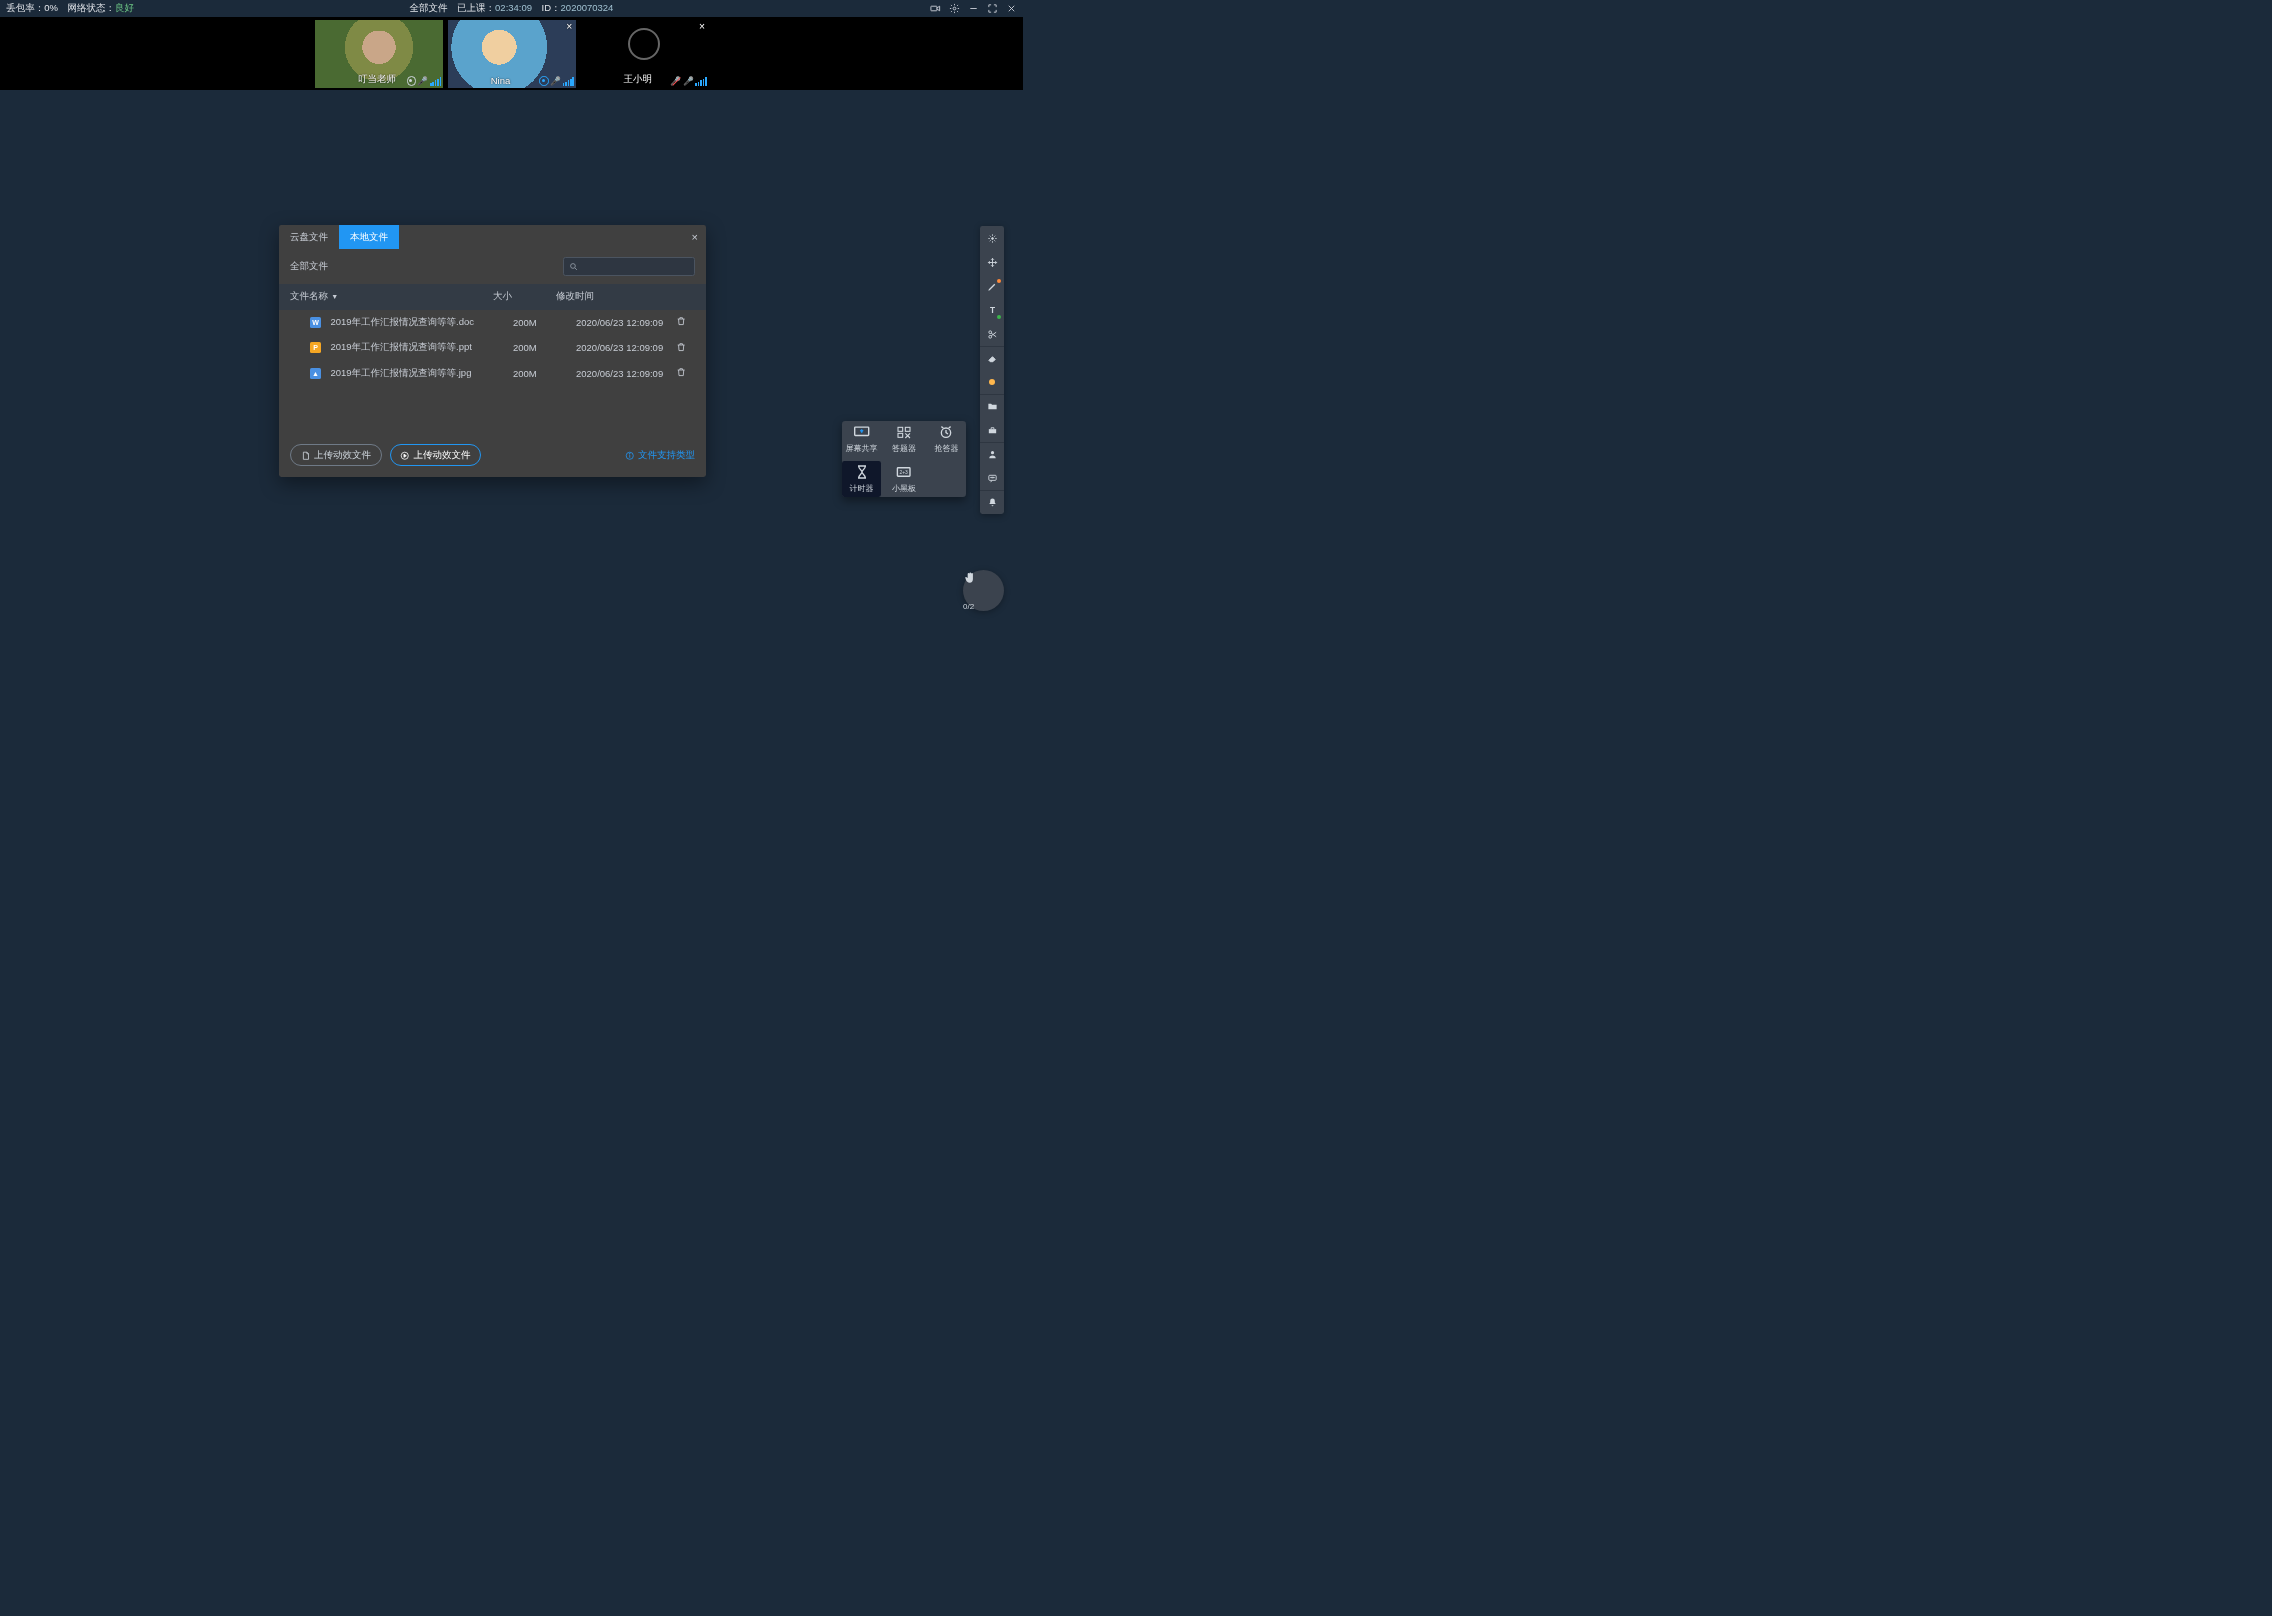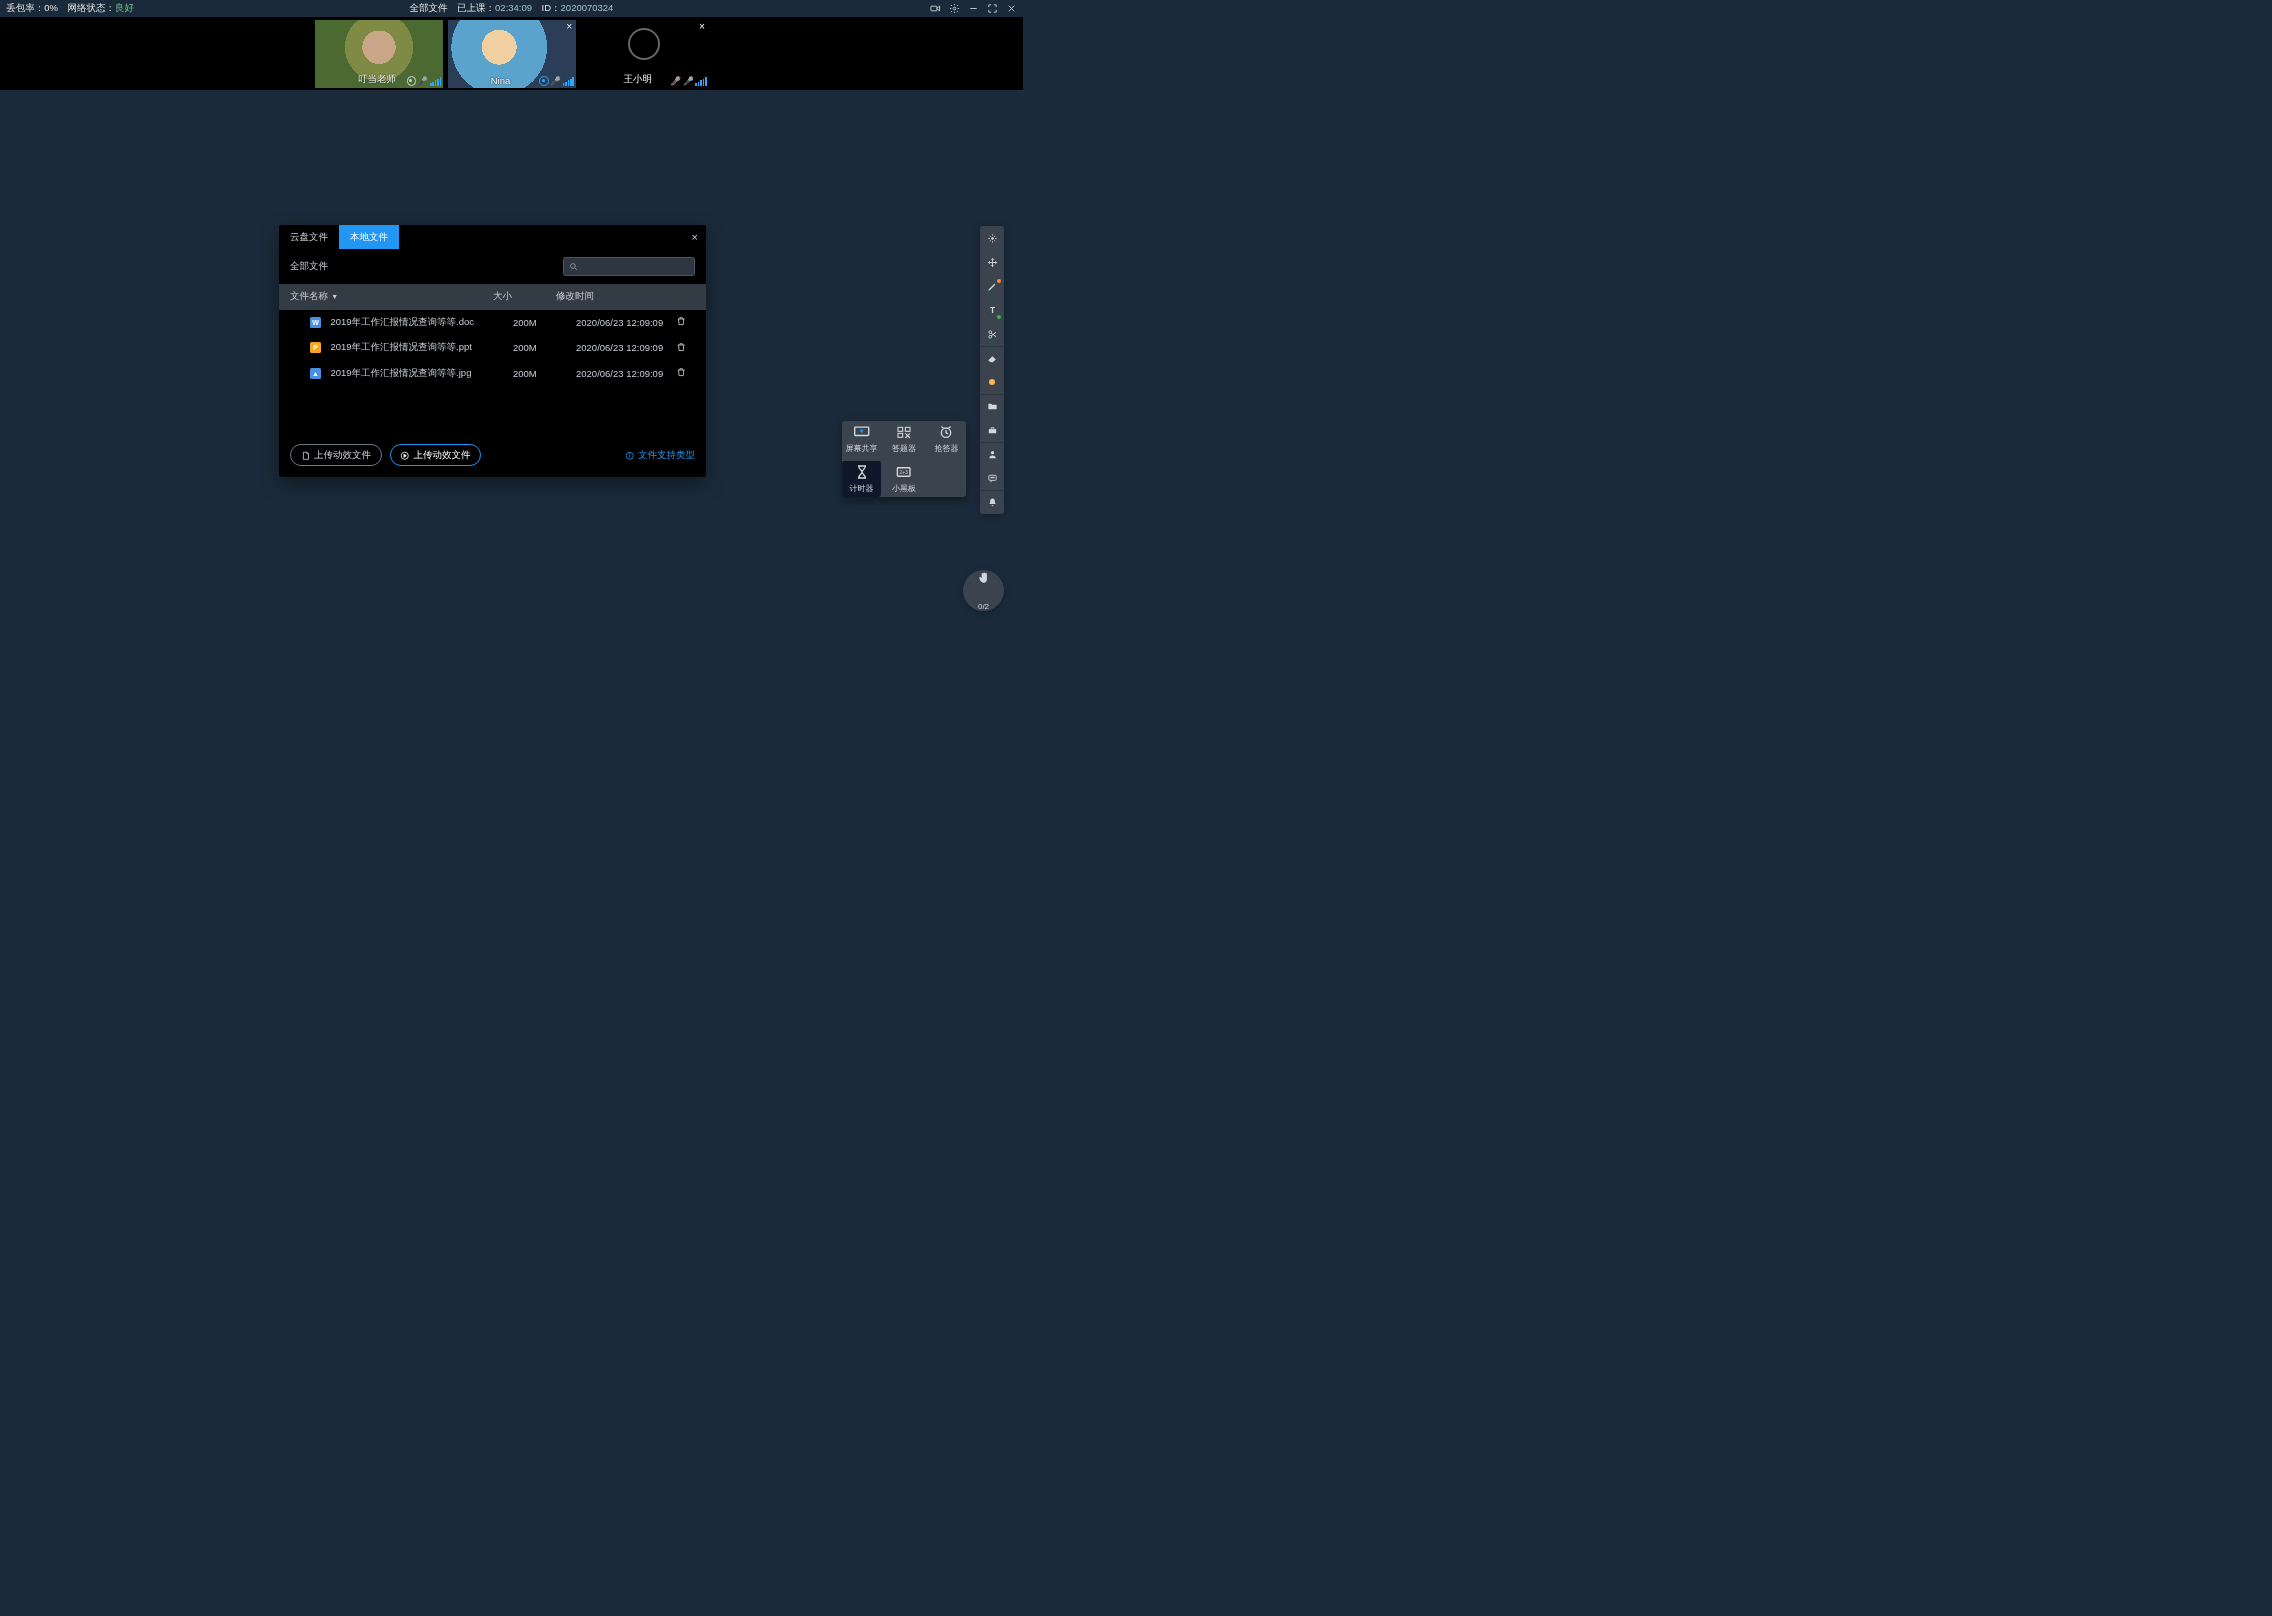--- a/index.html
+++ b/index.html
@@ -67,21 +67,21 @@
   .mic.off { color:#ff4d4f; position:relative; }
   .mic.off::after { content:""; position:absolute; left:0; top:50%; width:100%; height:0.8px; background:#ff4d4f; transform:rotate(-45deg);}
   .target { width:9.5px;height:9.5px;border:1.6px solid #d0d7de;border-radius:50%;display:inline-block;position:relative;}
   .target::after{content:"";position:absolute;width:3.2px;height:3.2px;background:#d0d7de;border-radius:50%;left:1.6px;top:1.6px;}
   .target.active { border-color:#2aa8ff; } .target.active::after{background:#2aa8ff;}
   
   .modal {
     position: absolute;
     left: 279px; top: 225px;
     width: 427px;
-    background: #000000;
+    background: #404040;
     border-radius: 2.4px;
     box-shadow: 0 6.3px 19px rgba(0,0,0,.4);
     display: flex; flex-direction: column;
   }
   .tabs { display:flex; align-items:center; height:24px; }
   .tab { padding: 0 11px; height:24px; display:flex; align-items:center; color:#c7ccd4; font-size:9.5px; cursor:pointer;}
   .tab.active { background:#2196f3; color:#fff; }
   .modal-x { margin-left:auto; margin-right:8px; color:#c7ccd4; font-size:11px; cursor:pointer;}
   .filter-row { display:flex; align-items:center; padding: 8px 11px; color:#c7ccd4; }
   .search { margin-left:auto; width:132px; height:19px; background:#2e3641; border:0.8px solid #4b5460; border-radius:2.4px; display:flex;align-items:center; padding:0 4.7px;}
@@ -115,21 +115,21 @@
     border-radius:2.4px; display:flex; flex-direction:column; box-shadow:0 1.6px 6.3px rgba(0,0,0,.3);
   }
   .rtb { height:24px; display:flex; align-items:center; justify-content:center; color:#d0d7de; cursor:pointer; position:relative;}
   .rtb svg{width:11px;height:11px;}
   .rtb.sep { border-top:0.8px solid #2e3641; }
   .dot-orange{position:absolute;right:3.2px;top:4.7px;width:4px;height:4px;background:#ff8a3a;border-radius:50%;}
   .dot-green{position:absolute;right:3.2px;bottom:3.2px;width:4px;height:4px;background:#3ab54a;border-radius:50%;}
   
   .hand {
     position:absolute; right:19px; bottom:118px; width:41px;height:41px;border-radius:50%;
-    background:#3b434e; display:flex; flex-direction:column; align-items:center; justify-content:center; gap:17px;
+    background:#3b434e; display:flex; flex-direction:column; justify-content:center; gap:17px;
     box-shadow:0 1.6px 6.3px rgba(0,0,0,.3); cursor:pointer;
   }
   .hand svg{width:14px;height:14px;color:#d0d7de;}
   .hand .cnt{font-size:8px;color:#d0d7de;}
   .chev{font-size:7px;}
 </style>
 </head>
 <body>
 
 <div class="topbar">

